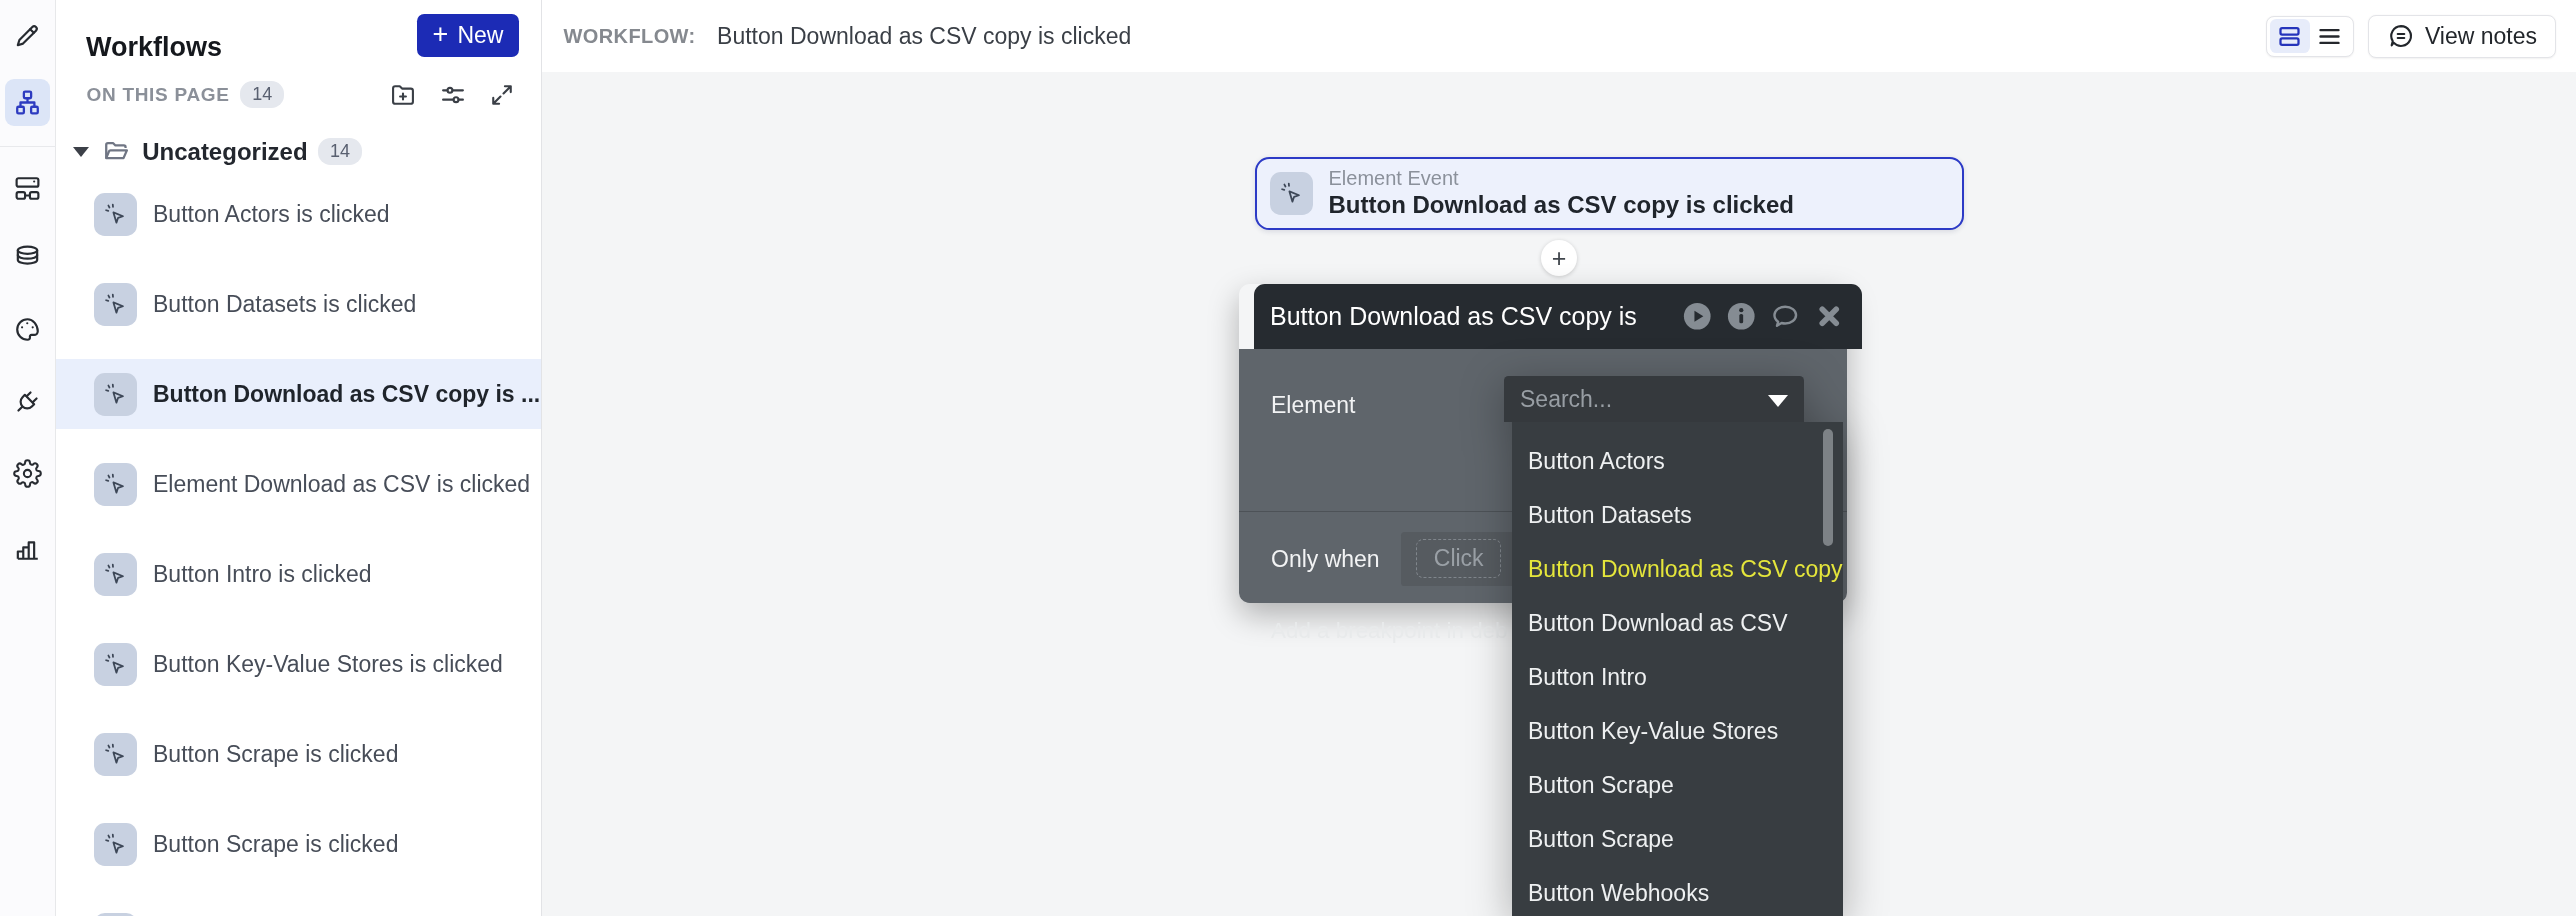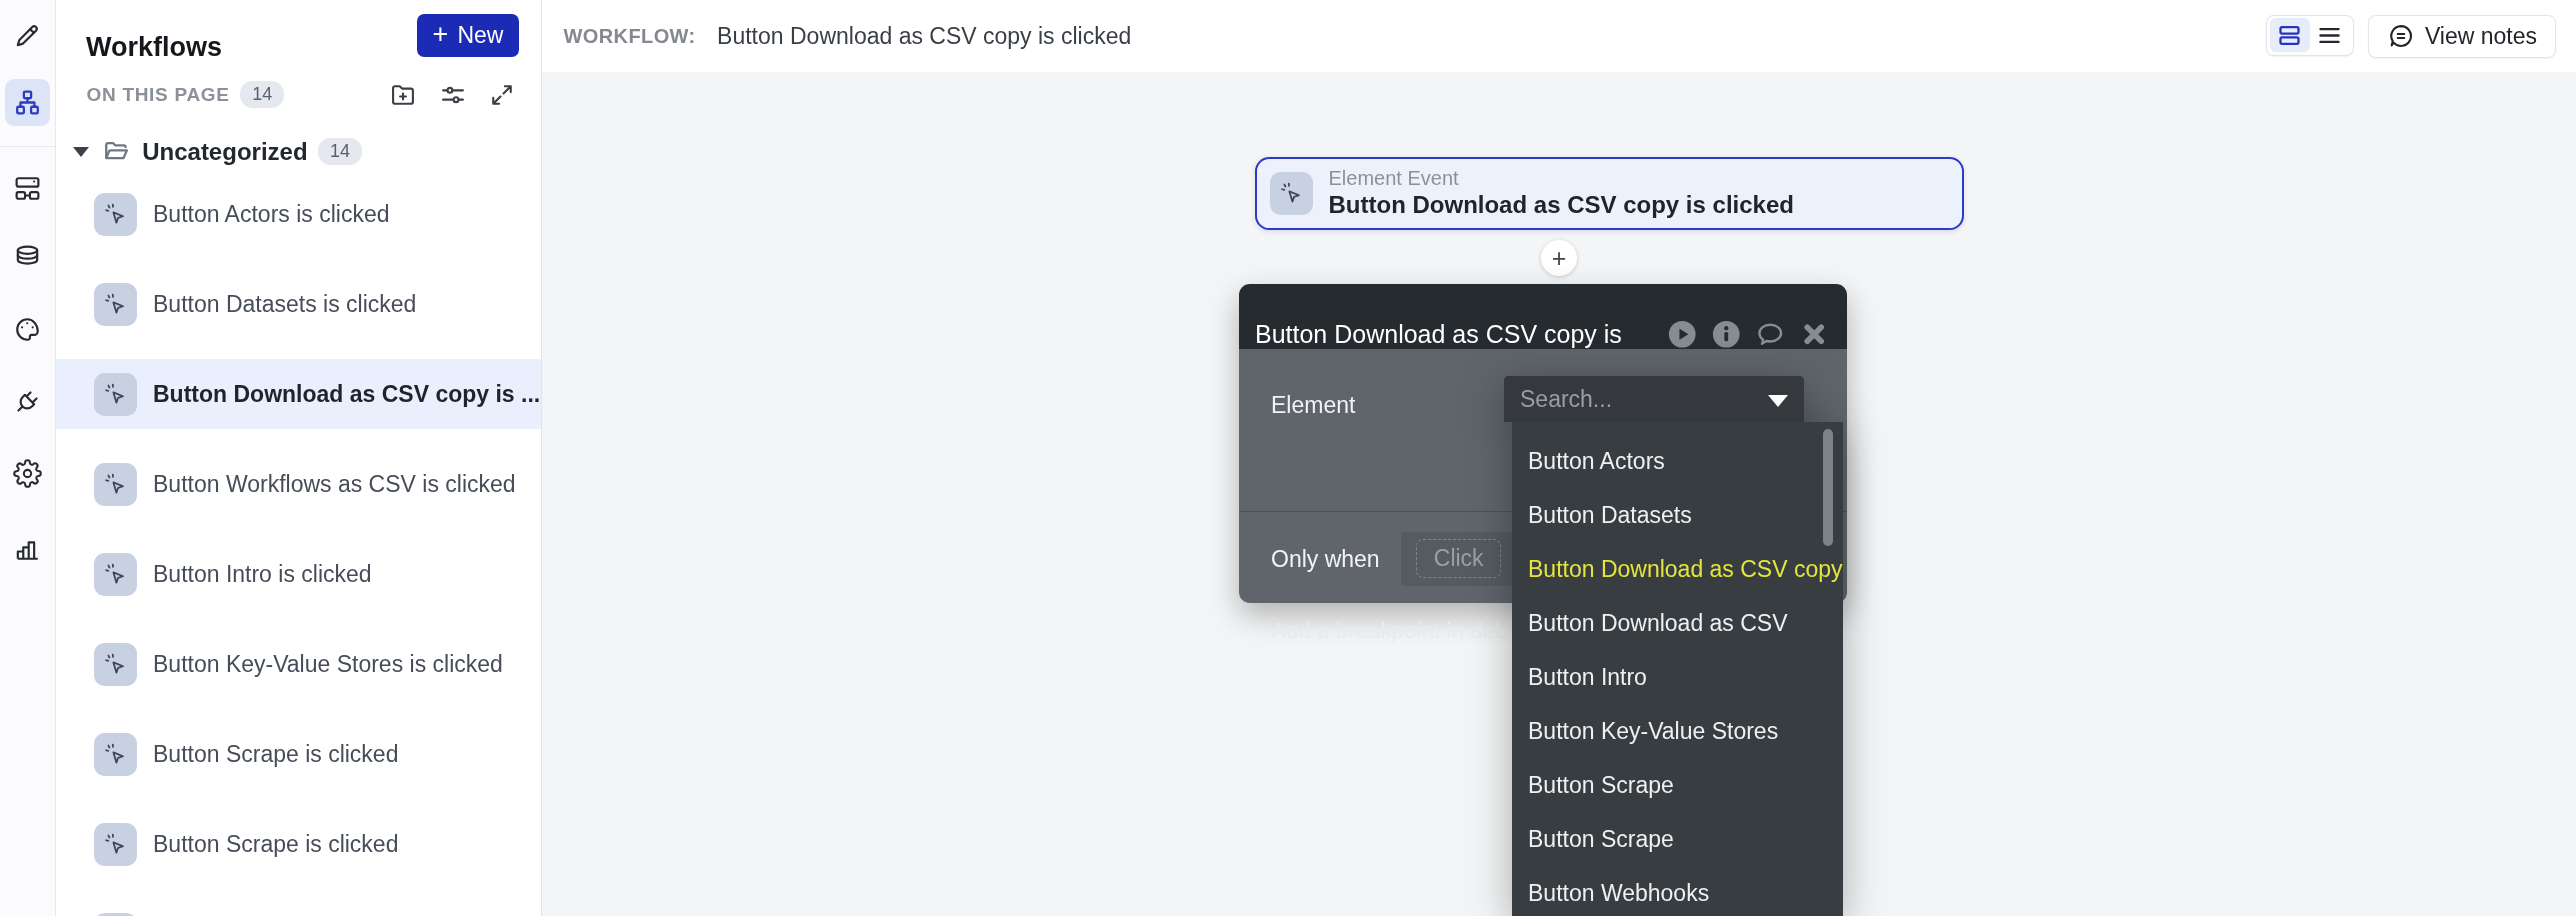--- a/index.html
+++ b/index.html
@@ -51,21 +51,21 @@
     display:flex; align-items:center; justify-content:center; color:#3d4757; flex:0 0 43px; }
   .tile svg { width:25px; height:25px; }
   .wf-label { position:relative; margin-left:16px; font-size:23px; color:#474d58; white-space:nowrap; }
   .wf-row.sel .wf-label { color:#1f242b; font-weight:600; }
 
   
   .topbar { position:absolute; left:542px; top:0; width:2034px; height:72px; background:#fff;
     display:flex; align-items:center; z-index:1; }
   .wfl-label { margin-left:21.5px; font-size:20px; letter-spacing:0.4px; color:#85898f; font-weight:600; }
   .wfl-name { margin-left:21.5px; font-size:23px; color:#3a3f46; }
-  .topbar-right { margin-left:auto; margin-right:20px; display:flex; gap:14.3px; }
+  .topbar-right { margin-left:auto; margin-right:20px; display:flex; align-items:center; gap:14.3px; }
   .seg { display:flex; align-items:center; background:#fff; border:0.9px solid #e3e4e8; border-radius:8px;
     padding:2.7px; height:41px; box-shadow:0 0.9px 1.8px rgba(0,0,0,.06); }
   .seg-btn { width:40px; height:34px; border-radius:6.3px; display:flex; align-items:center;
     justify-content:center; color:#24272c; }
   .seg-btn.active { background:#e7ecfa; color:#2534bb; }
   .notes-btn { height:43px; background:#fff; border:0.9px solid #e3e4e8; border-radius:8px;
     display:flex; align-items:center; gap:10px; padding:0 18px; font-size:23px; color:#22262b;
     box-shadow:0 0.9px 1.8px rgba(0,0,0,.06); font-family:inherit; }
   .canvas { position:absolute; left:542px; top:72px; width:2034px; height:844px; background:#f4f5f6; }
 
@@ -76,22 +76,22 @@
   .node-texts { margin-left:16px; }
   .node-type { font-size:20px; color:#8b919b; line-height:1.1; }
   .node-title { font-size:24px; font-weight:700; color:#20252c; line-height:1.2; margin-top:1.8px; white-space:nowrap; }
   .add-btn { position:absolute; left:1541px; top:240px; width:36px; height:36px; border-radius:50%;
     background:#fff; border:none; box-shadow:0 0.9px 4.5px rgba(0,0,0,.18); color:#41464d; font-size:25px;
     display:flex; align-items:center; justify-content:center; z-index:2; font-family:inherit; }
 
   
   .modal { position:absolute; left:1239px; top:284px; width:608px; height:318px; border-radius:10.8px;
     z-index:3; box-shadow:0 12.5px 30.5px rgba(0,0,0,.28); }
-  .modal-header { position:absolute; left:0; top:0; width:100%; height:65px; background:#262b30;
-    border-radius:10.8px 10.8px 0 0; display:flex; align-items:flex-end; }
+  .modal-header { position:absolute; left:15px; top:0; width:100%; height:65px; background:#262b30;
+    border-radius:10.8px 10.8px 0 0; display:flex; align-items:center; }
   .modal-title { margin-left:16px; font-size:25px; color:#fff; white-space:nowrap; overflow:hidden; max-width:394px; }
   .modal-icons { margin-left:auto; margin-right:18px; display:flex; align-items:center; gap:13.4px; color:#858c93; }
   .mi { width:30.5px; height:30.5px; }
   .modal-body { position:absolute; left:0; top:65px; width:100%; height:254px; background:#5f656b;
     border-radius:0 0 10.8px 10.8px; }
   .m-label { position:absolute; left:32px; font-size:23px; color:#f2f3f4; }
   .lbl-element { top:43px; }
   .m-divider { position:absolute; left:0; top:162px; width:100%; height:0.9px; background:rgba(0,0,0,.18); }
   .lbl-onlywhen { top:197px; }
   .click-box { position:absolute; left:162px; top:183px; width:134px; height:54px; background:#565b60; border-radius:3.6px; }
@@ -260,21 +260,21 @@
         </div>
 
         <div class="wf-row" data-interactable="true">
           <span class="band" data-interactable="false"></span>
           <span class="tile">
             <svg data-interactable="false" viewBox="0 0 24 24" fill="none" stroke="currentColor" stroke-width="1.7" stroke-linecap="round" stroke-linejoin="round">
               <path d="M10 10l9.2 3.7-4.7 1.5-1.6 4.6z"></path>
               <path d="M5.2 3.4l1 1.9M3 7.9l2.1.6M9.4 2.5l.2 2.2"></path>
             </svg>
           </span>
-          <span class="wf-label" data-interactable="false">Button Workflows as CSV is clicked</span>
+          <span class="wf-label" data-interactable="false">Element Download as CSV is clicked</span>
         </div>
 
         <div class="wf-row" data-interactable="true">
           <span class="band" data-interactable="false"></span>
           <span class="tile">
             <svg data-interactable="false" viewBox="0 0 24 24" fill="none" stroke="currentColor" stroke-width="1.7" stroke-linecap="round" stroke-linejoin="round">
               <path d="M10 10l9.2 3.7-4.7 1.5-1.6 4.6z"></path>
               <path d="M5.2 3.4l1 1.9M3 7.9l2.1.6M9.4 2.5l.2 2.2"></path>
             </svg>
           </span>

